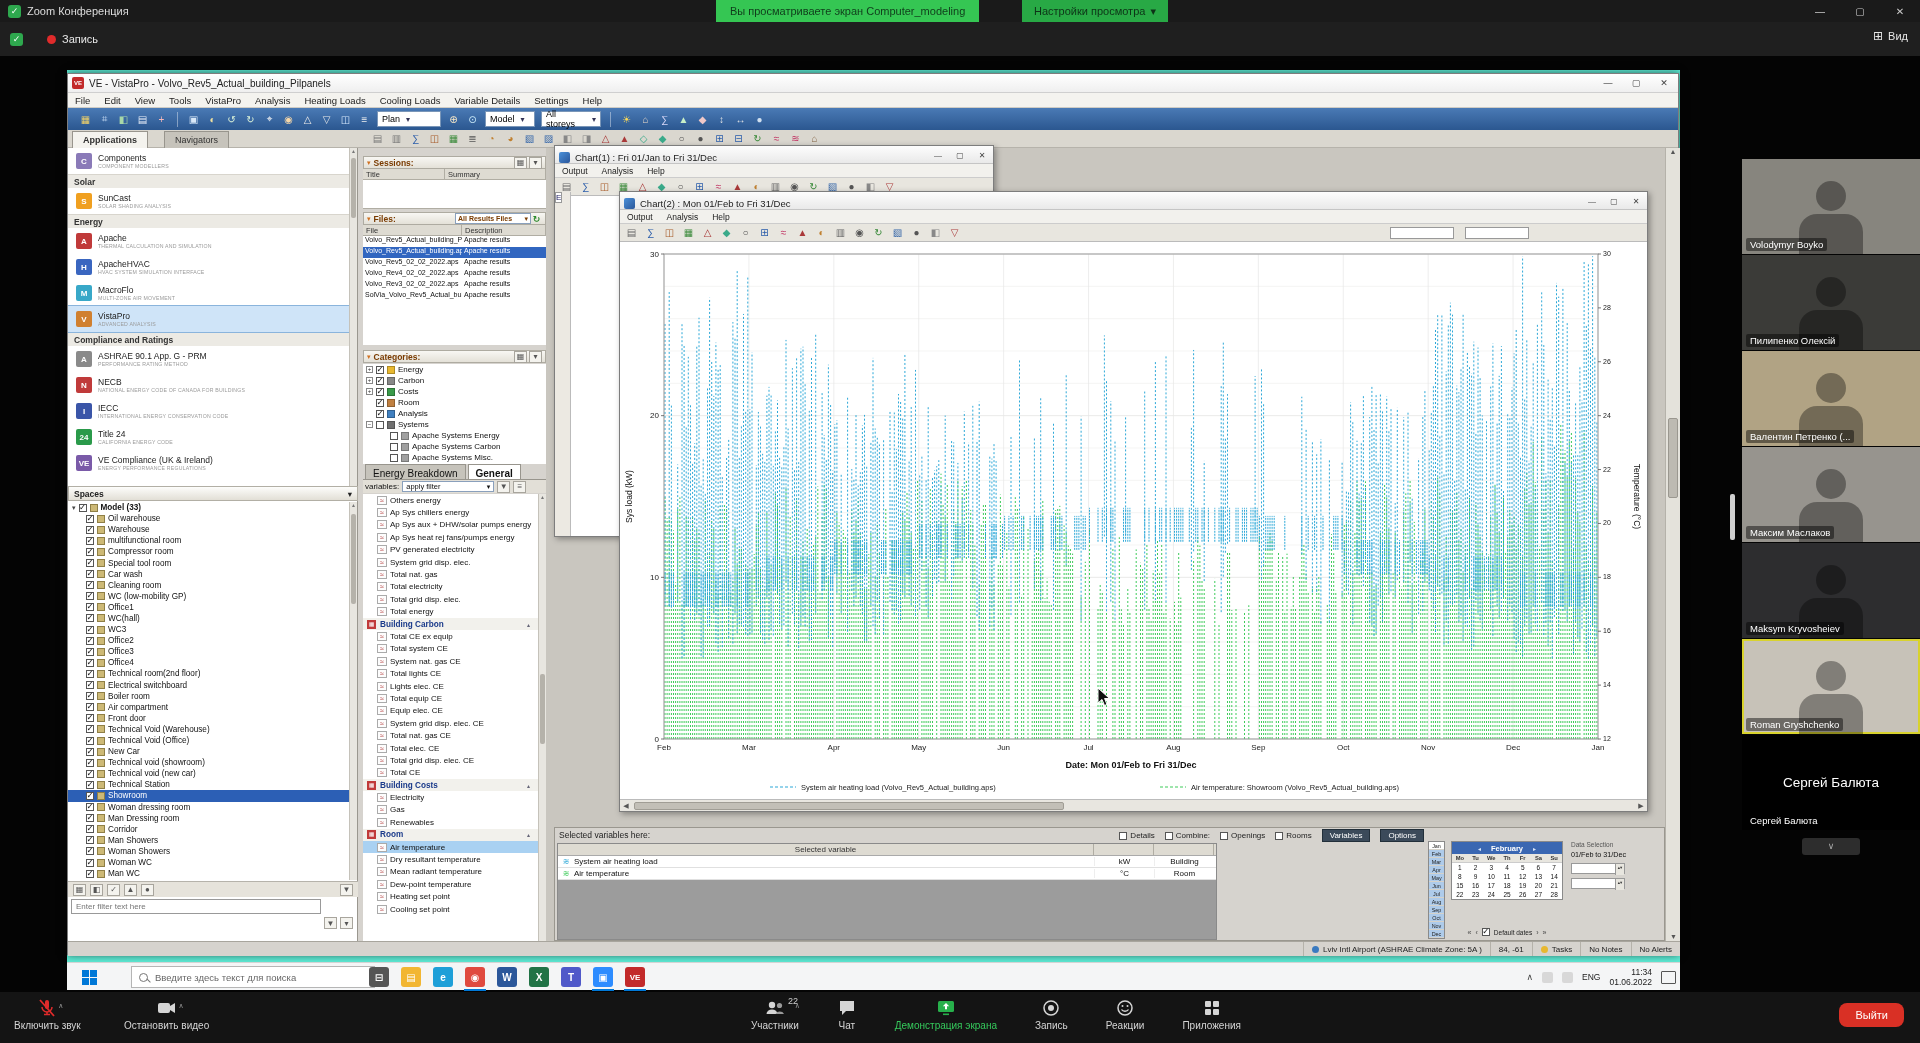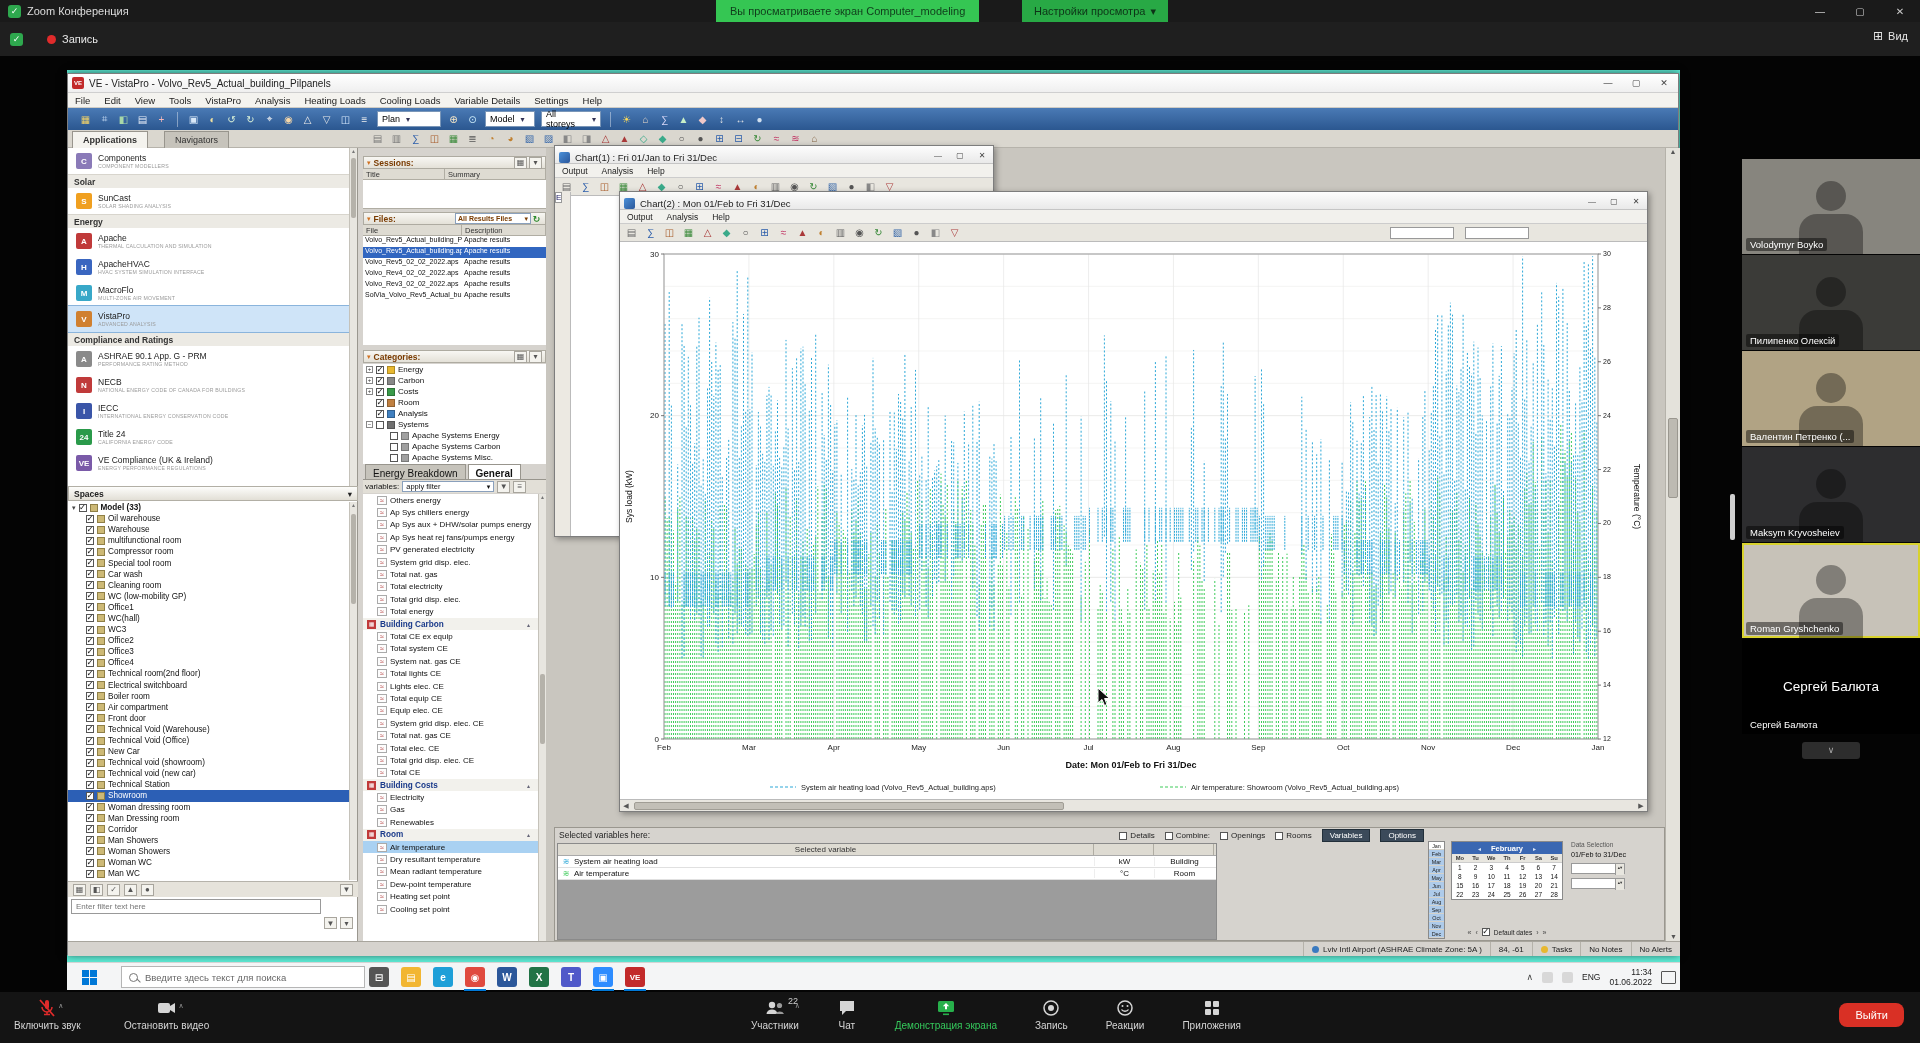--- a/index.html
+++ b/index.html
@@ -163,21 +163,21 @@
 .st-dot{width:7px;height:7px;border-radius:50%}
 
 
 .cursor{position:absolute;left:1029px;top:613px;z-index:40}
 
 
 .taskbar{position:absolute;left:0;bottom:0;width:1613px;height:28px;background:#f4f5f6;border-top:1px solid #d4d4d4}
 .start{position:absolute;left:0;top:0;width:44px;height:28px;display:flex;align-items:center;justify-content:center}
 .winlogo{display:grid;grid-template-columns:7px 7px;grid-template-rows:7px 7px;gap:1px}
 .winlogo span{background:#0078d7}
-.tsearch{position:absolute;left:54px;top:3px;width:244px;height:22px;background:#fff;border:1px solid #b5b5b5;display:flex;align-items:center;gap:7px;padding:0 7px;font-size:9.5px;color:#666}
+.tsearch{position:absolute;left:64px;top:3px;width:244px;height:22px;background:#fff;border:1px solid #b5b5b5;display:flex;align-items:center;gap:7px;padding:0 7px;font-size:9.5px;color:#666}
 .mag{width:9px;height:9px;border:1.4px solid #777;border-radius:50%;position:relative;flex:none}
 .mag::after{content:"";position:absolute;width:5px;height:1.4px;background:#777;transform:rotate(45deg);right:-4px;bottom:-1px}
 #task-icons{position:absolute;left:296px;top:0;display:flex}
 .ticon{width:32px;height:28px;display:flex;align-items:center;justify-content:center;position:relative}
 .ticon .tg{width:20px;height:20px;border-radius:3px;color:#fff;font-size:10px;font-weight:bold;display:flex;align-items:center;justify-content:center}
 .ticon.on::after{content:"";position:absolute;left:5px;bottom:0;width:22px;height:2px;background:#0078d7}
 .tray{position:absolute;right:4px;top:0;height:28px;display:flex;align-items:center;gap:9px;font-size:8.5px;color:#222}
 .trayic{width:11px;height:11px;background:#d8d8d8;border-radius:2px}
 .clock{text-align:right;line-height:1.2}
 .notif{width:15px;height:13px;border:1px solid #555;border-radius:1px;position:relative}
@@ -2095,20 +2095,25 @@
           <div class="thumb" style="background: rgb(59, 59, 56);">
             <span class="sil-head"></span>
             <span class="sil-body"></span>
             <span class="pname">Пилипенко Олексій</span>
           </div>
           <div class="thumb" style="background: rgb(177, 163, 132);">
             <span class="sil-head"></span>
             <span class="sil-body"></span>
             <span class="pname">Валентин Петренко (...</span>
           </div>
+          <div class="thumb" style="background: rgb(151, 148, 142);">
+            <span class="sil-head"></span>
+            <span class="sil-body"></span>
+            <span class="pname">Максим Маслаков</span>
+          </div>
           <div class="thumb" style="background: rgb(45, 45, 47);">
             <span class="sil-head"></span>
             <span class="sil-body"></span>
             <span class="pname">Maksym Kryvosheiev</span>
           </div>
           <div class="thumb speaking" style="background: rgb(199, 194, 184);">
             <span class="sil-head"></span>
             <span class="sil-body"></span>
             <span class="pname">Roman Gryshchenko</span>
           </div>

